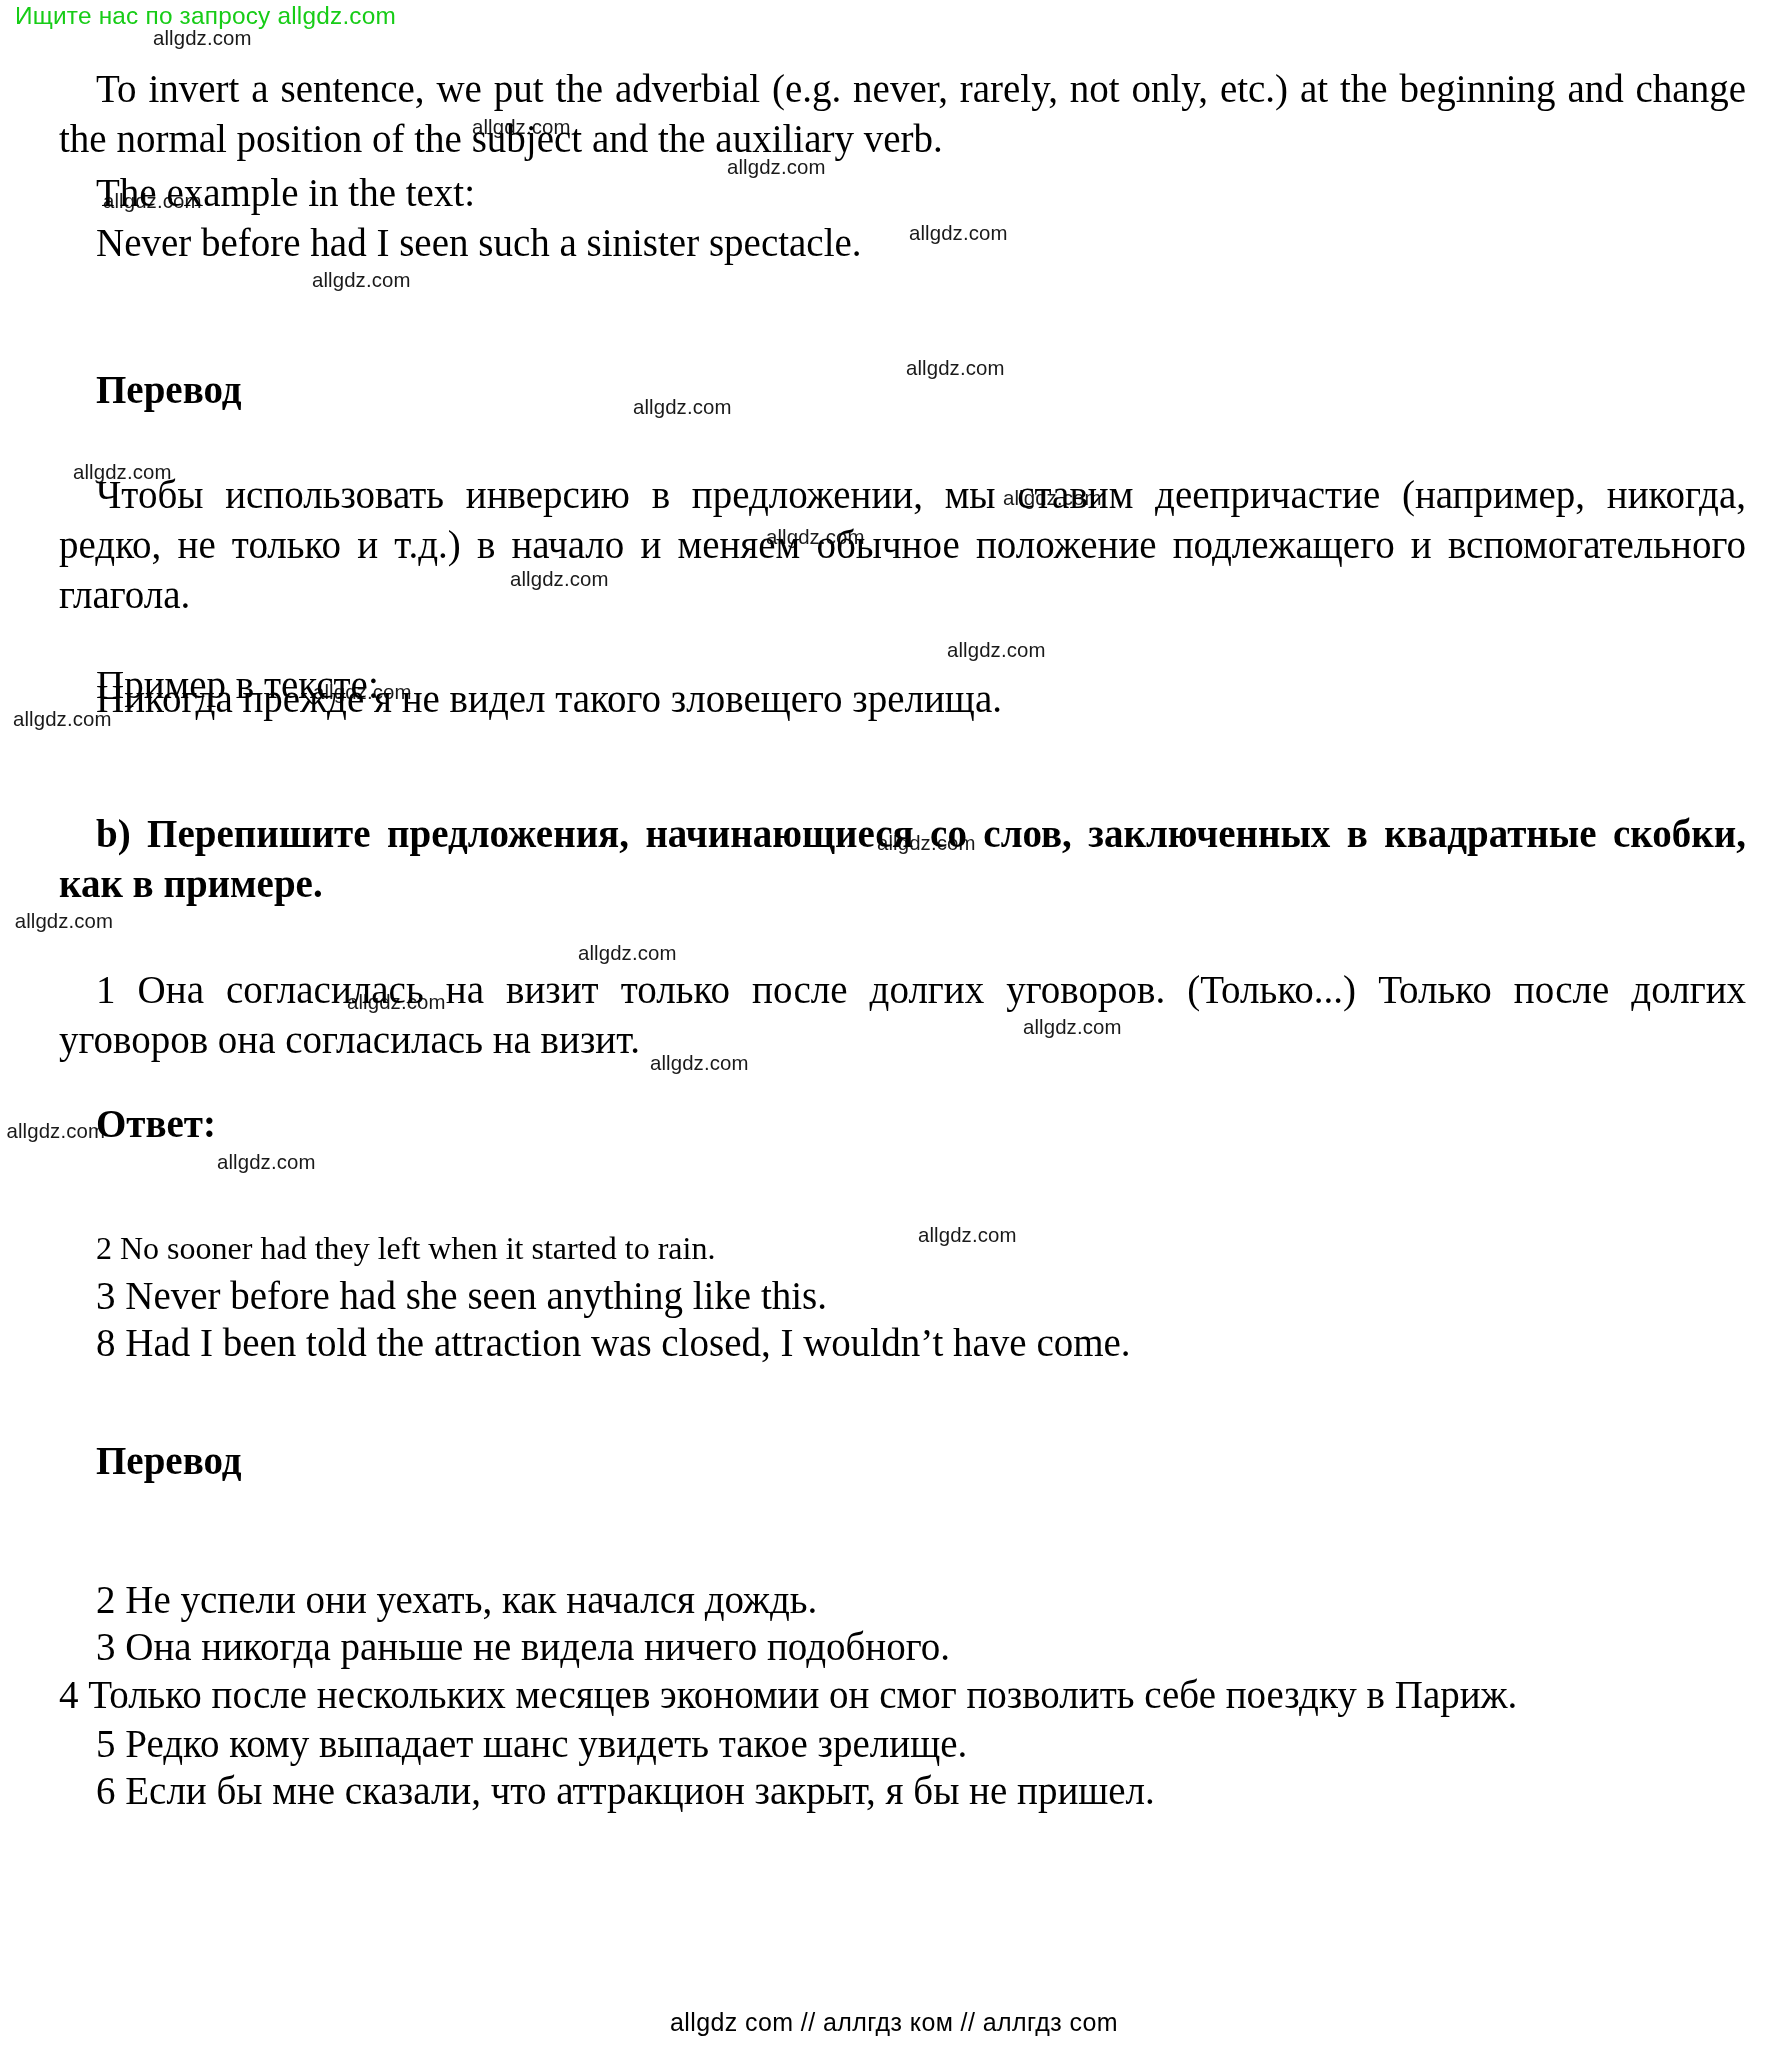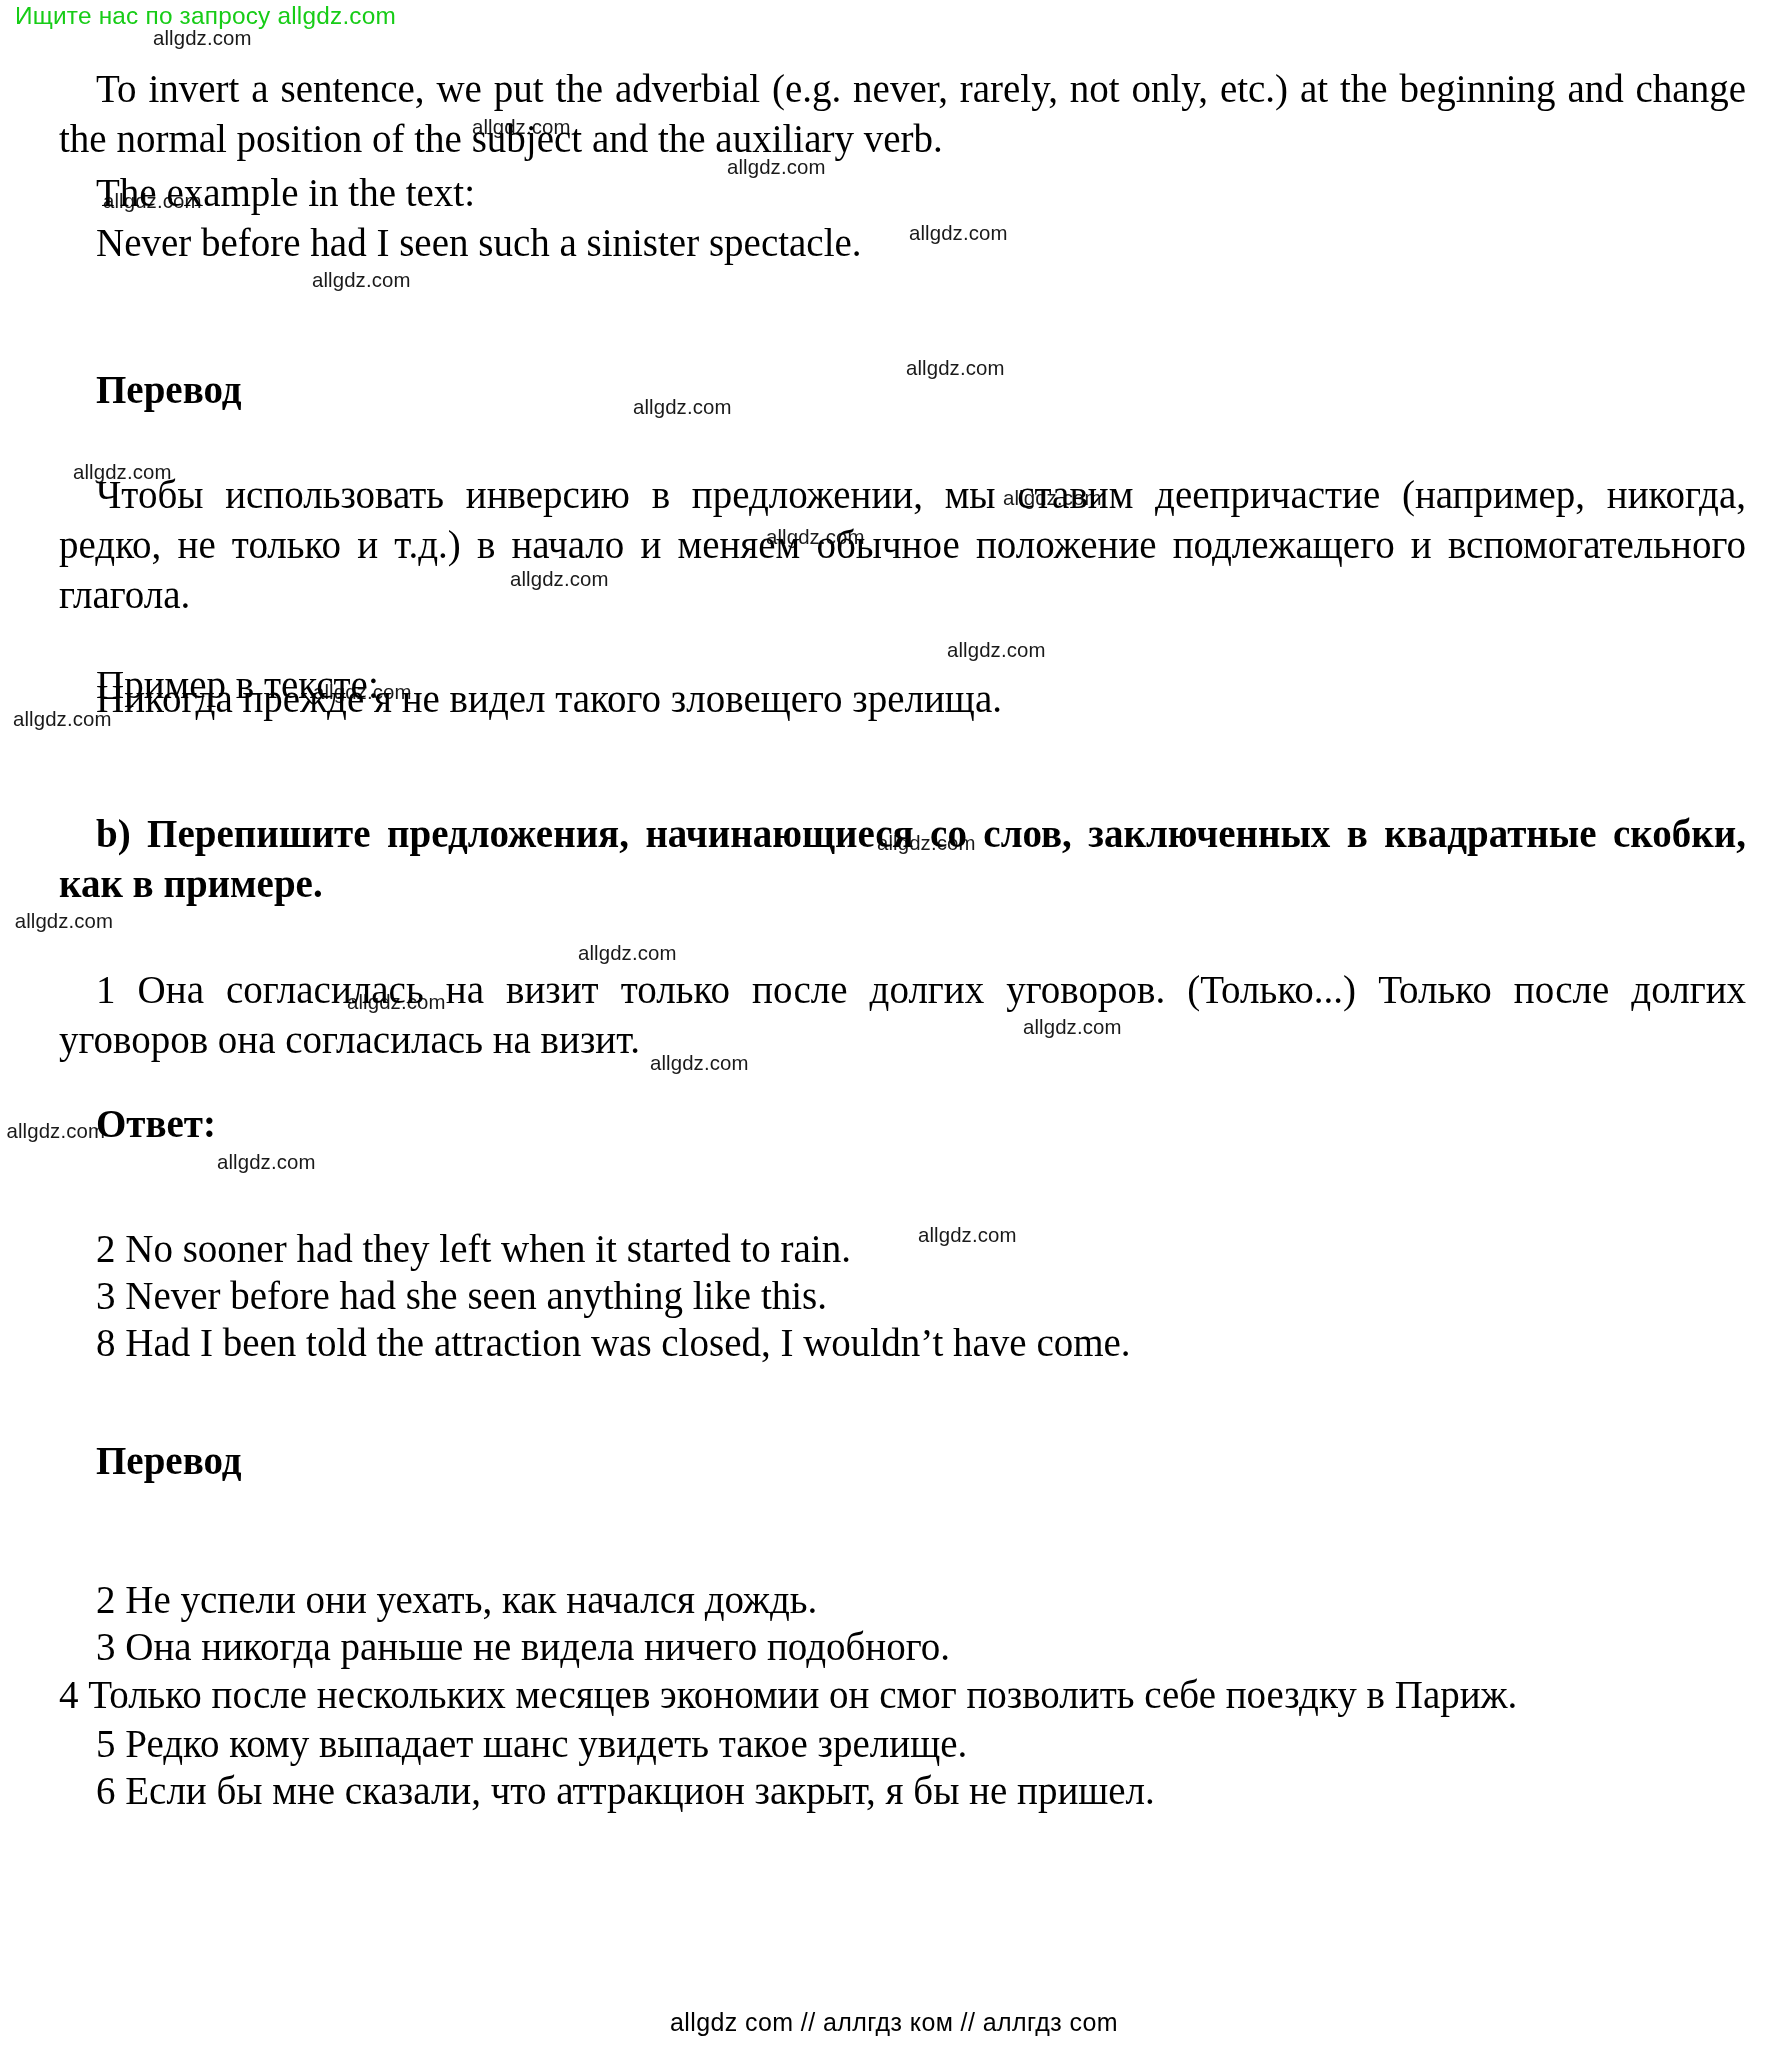--- a/index.html
+++ b/index.html
@@ -140,21 +140,21 @@
 
     <p class="para nojust indent" style="top:674px;">Никогда прежде я не видел такого зловещего зрелища.</p>
 
     <p class="bold-para" style="top:809px;">b) Перепишите предложения, начинающиеся со слов, заключенных в квадратные скобки, как в примере.</p>
 
     <p class="para indent" style="top:965px;">1 Она согласилась на визит только после долгих уговоров. (Только...) Только после долгих уговоров она согласилась на визит.</p>
 
     <h2 class="heading" style="top:1099px; left:37px;">Ответ:</h2>
 
     <div id="answers-list" style="position:absolute; top:1225px; left:0; width:1687px;">
-        <p style="margin: 0px; font-size: 39px; line-height: 47px; white-space: nowrap; padding-left: 37px;">2 No sooner had they left when it started to rain.</p>
+        <p style="margin: 0px; font-size: 32px; line-height: 47px; white-space: nowrap; padding-left: 37px;">2 No sooner had they left when it started to rain.</p>
         <p style="margin: 0px; font-size: 39px; line-height: 47px; white-space: nowrap; padding-left: 37px;">3 Never before had she seen anything like this.</p>
         <p style="margin: 0px; font-size: 39px; line-height: 47px; white-space: nowrap; padding-left: 37px;">8 Had I been told the attraction was closed, I wouldn’t have come.</p>
       </div>
 
     <h2 class="heading" style="top:1436px; left:37px;">Перевод</h2>
 
     <div id="translations-list" style="position:absolute; top:1576px; left:0; width:1687px;">
         <p style="margin: 0px; font-size: 39px; line-height: 47px; padding-left: 37px; width: auto; white-space: nowrap;">2 Не успели они уехать, как начался дождь.</p>
         <p style="margin: 0px; font-size: 39px; line-height: 47px; padding-left: 37px; width: auto; white-space: nowrap;">3 Она никогда раньше не видела ничего подобного.</p>
         <p style="margin: 0px 0px 0px -37px; font-size: 39px; line-height: 50px; padding-left: 37px; width: 1687px; text-indent: 0px;">4 Только после нескольких месяцев экономии он смог позволить себе поездку в Париж.</p>

